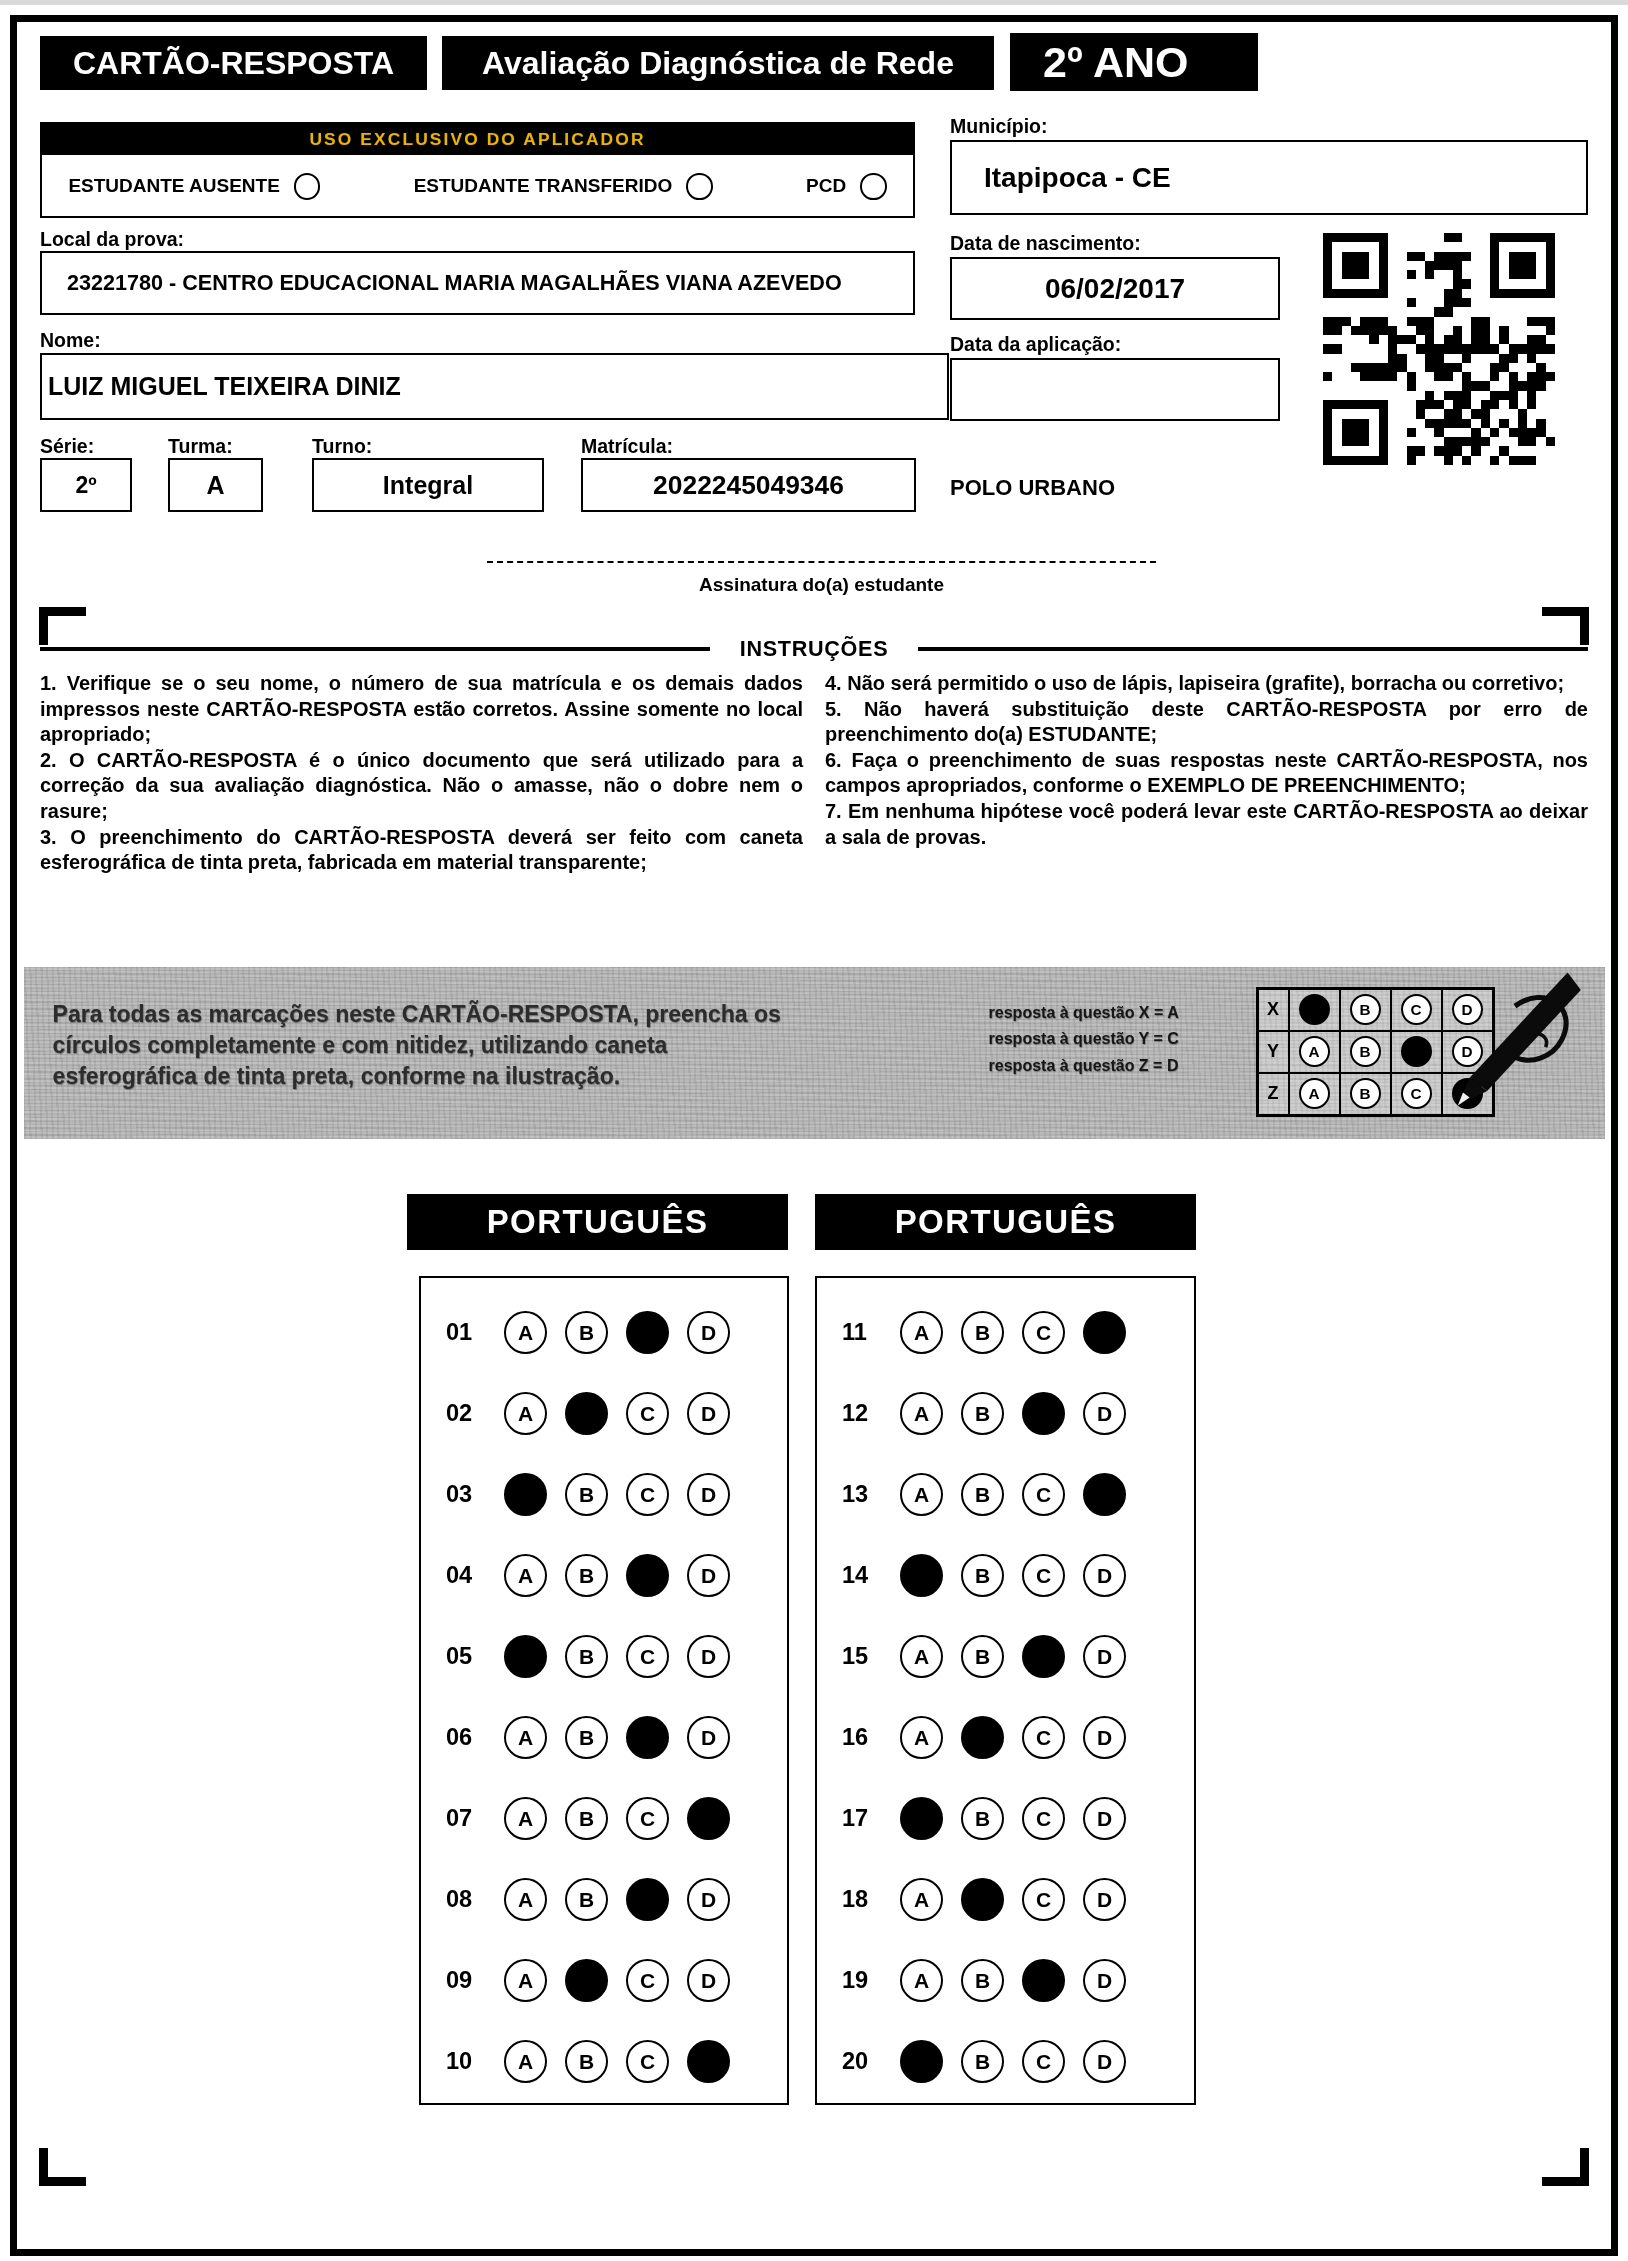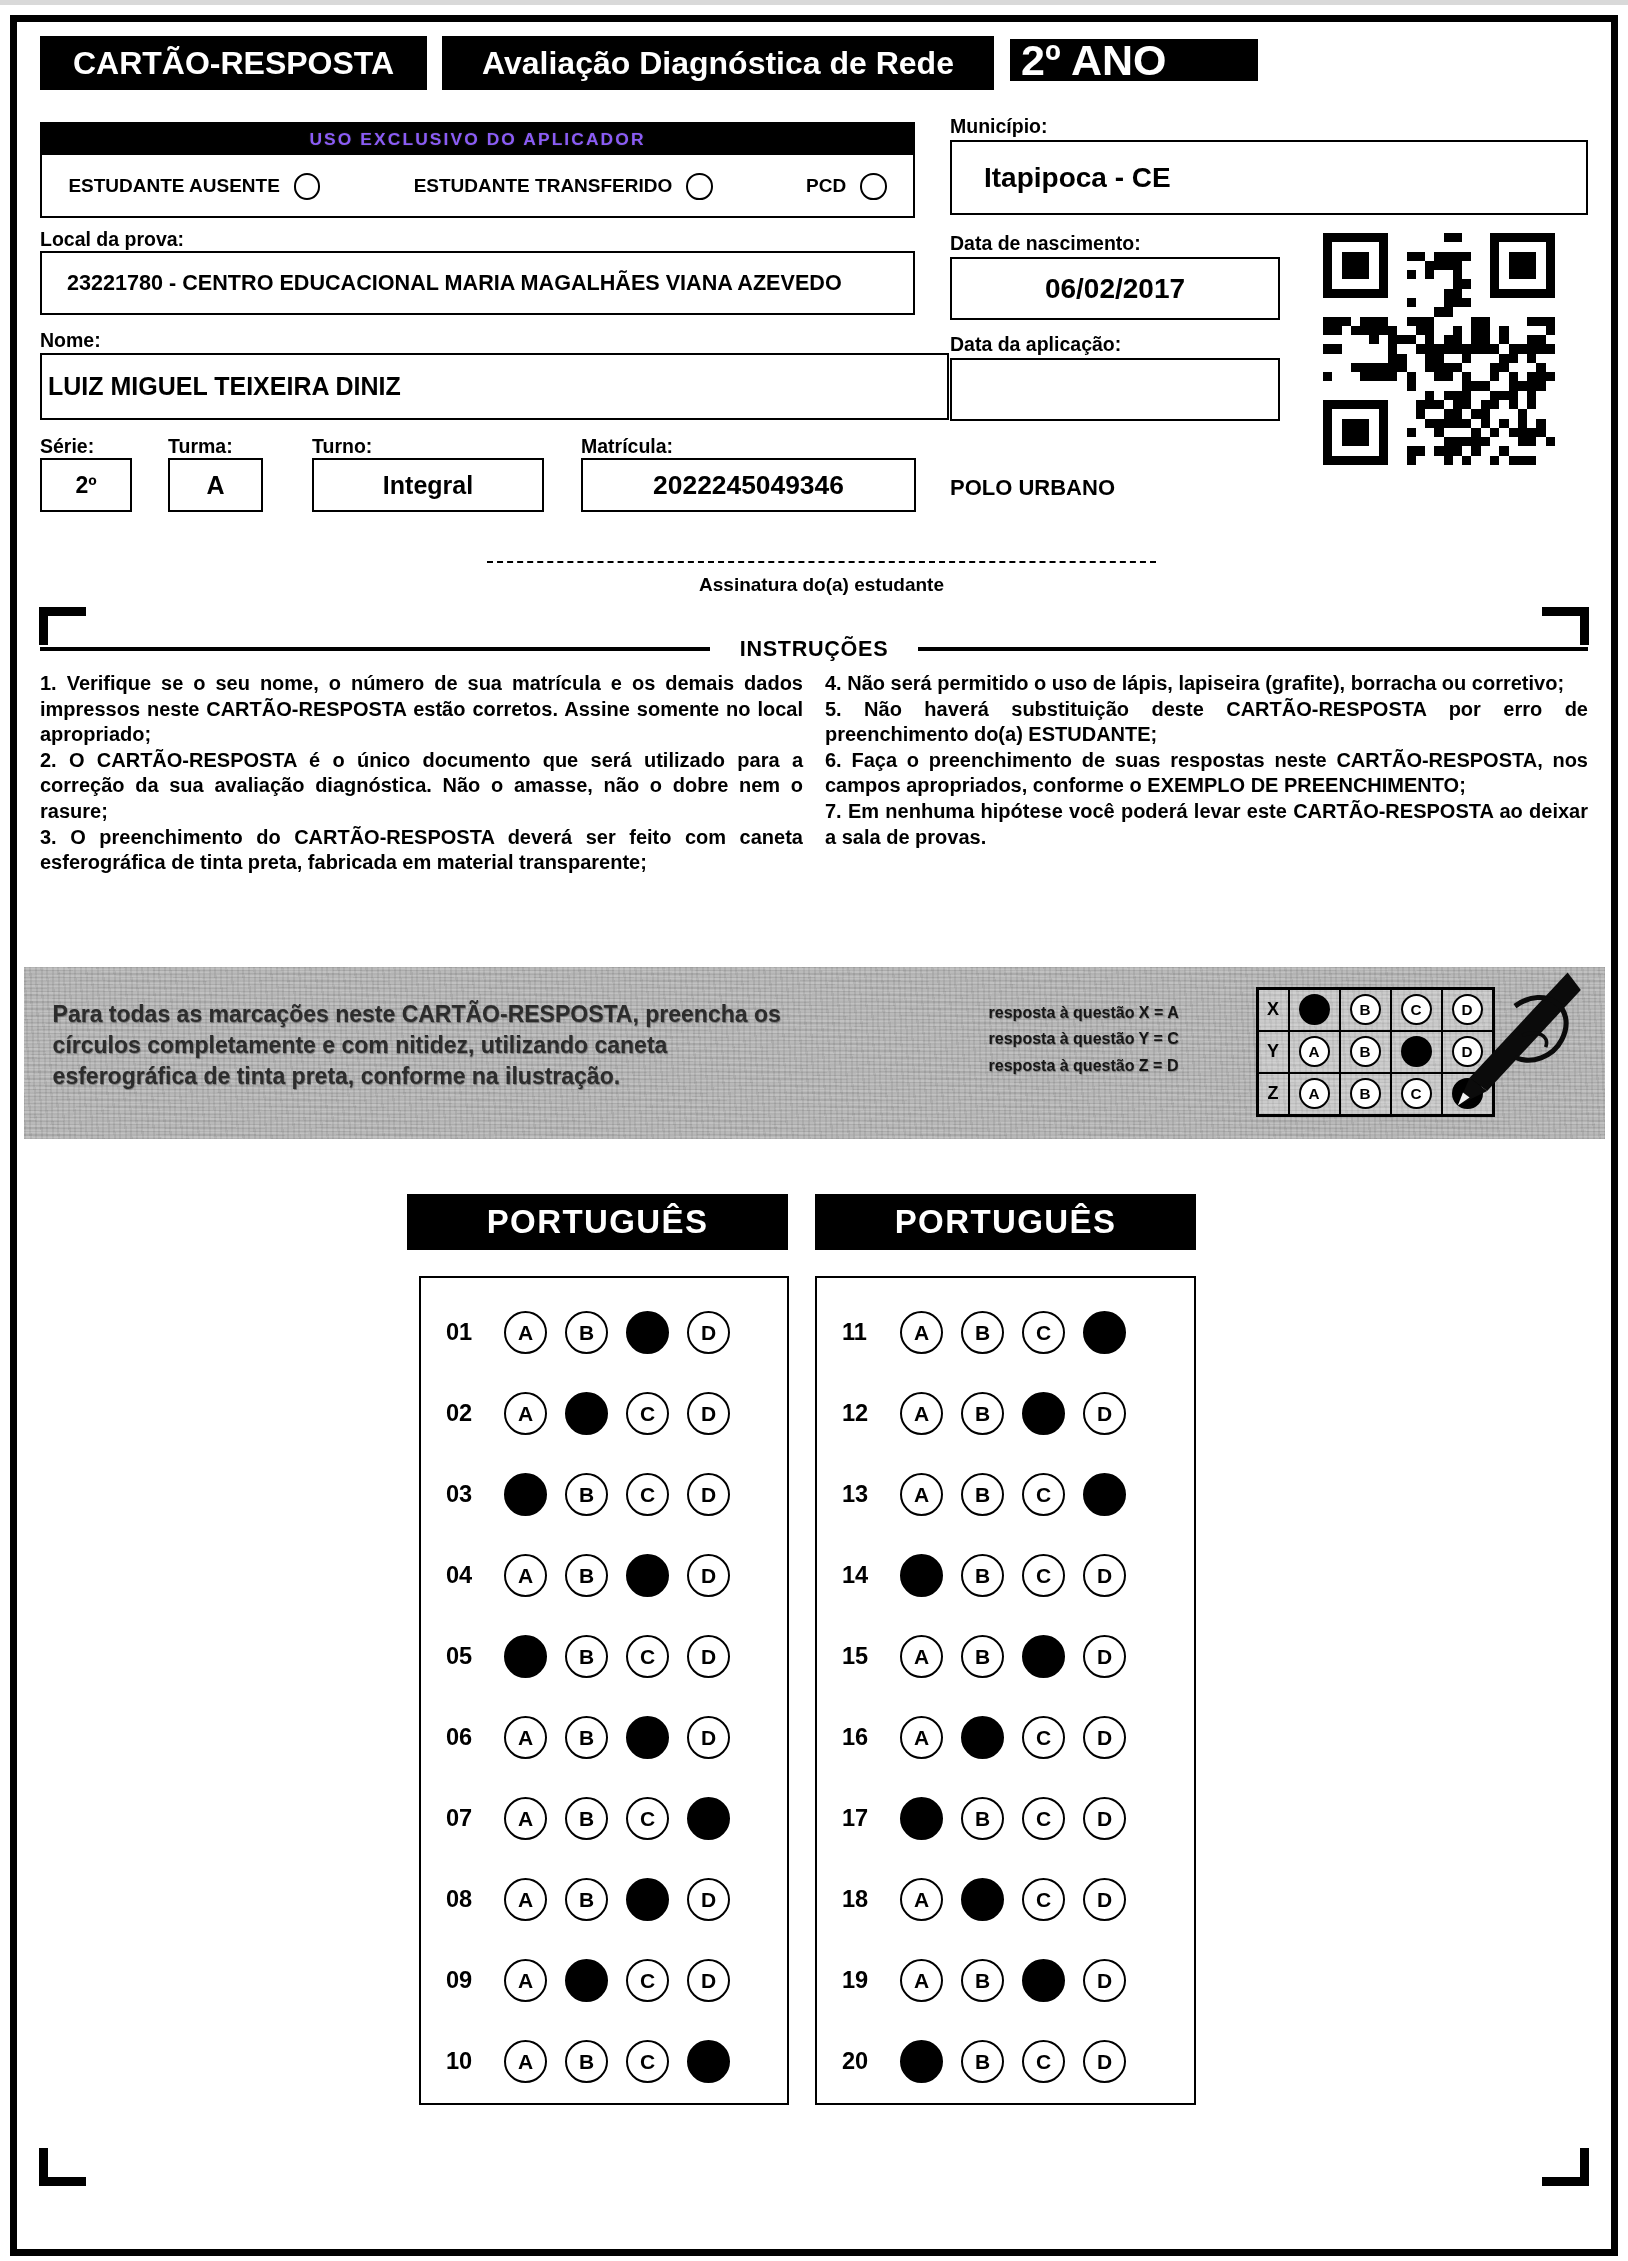--- a/index.html
+++ b/index.html
@@ -2,24 +2,24 @@
 <html style="font-size:11px"><head>
 <meta charset="utf-8">
 <style>
 *{margin:0;padding:0;box-sizing:border-box}
 body{font-family:"Liberation Sans",sans-serif;background:#d9d9d9}
 .page{position:relative;width:1628px;height:2261px;background:#fff;color:#000;overflow:hidden;margin:5px auto}
 .frame{position:absolute;inset:9.7px;border:7.6px solid #000;pointer-events:none}
 .blackbox{position:absolute;background:#000;color:#fff;display:flex;align-items:center;justify-content:center;font-weight:bold}
 #hdr1{left:40px;top:31px;width:387px;height:54px;font-size:32px}
 #hdr2{left:442px;top:31px;width:552px;height:54px;font-size:32px}
-#hdr3{left:1010px;top:34px;width:248px;height:42px;font-size:43px;justify-content:flex-start;padding-left:11px}
+#hdr3{left:1010px;top:28px;width:248px;height:58px;font-size:43px;justify-content:flex-start;padding-left:33px}
 
 #applicator{position:absolute;left:40px;top:117px;width:875px;height:96px;border:2.1px solid #000;background:#fff}
-#applicator-title{height:31px;background:#000;color:#8b5cf6;font-weight:bold;font-size:17.4px;letter-spacing:2.1px;display:flex;align-items:center;justify-content:center;text-shadow:0 0 2.1px #222}
+#applicator-title{height:31px;background:#000;color:#eab308;font-weight:bold;font-size:17.4px;letter-spacing:2.1px;display:flex;align-items:center;justify-content:center;text-shadow:0 0 2.1px #222}
 #applicator-options{display:flex;align-items:center;justify-content:space-between;padding:0 26.4px;height:63px;font-size:19px;font-weight:bold}
 .opt{display:flex;align-items:center;gap:14px}
 .opt-circle{display:inline-block;width:26.4px;height:26.4px;border:2.1px solid #000;border-radius:50%;background:#fff}
 
 .field-label{position:absolute;font-weight:bold;font-size:19.5px}
 .field-box{position:absolute;border:2.8px solid #000;background:#fff;display:flex;align-items:center;font-weight:bold}
 #municipio-label{left:950px;top:110px}
 #municipio-box{left:950px;top:135px;width:638px;height:75px;font-size:28px;padding-left:32px}
 #local-label{left:40px;top:223px}
 #local-box{left:40px;top:246px;width:875px;height:64px;font-size:21.6px;padding-left:25px}

